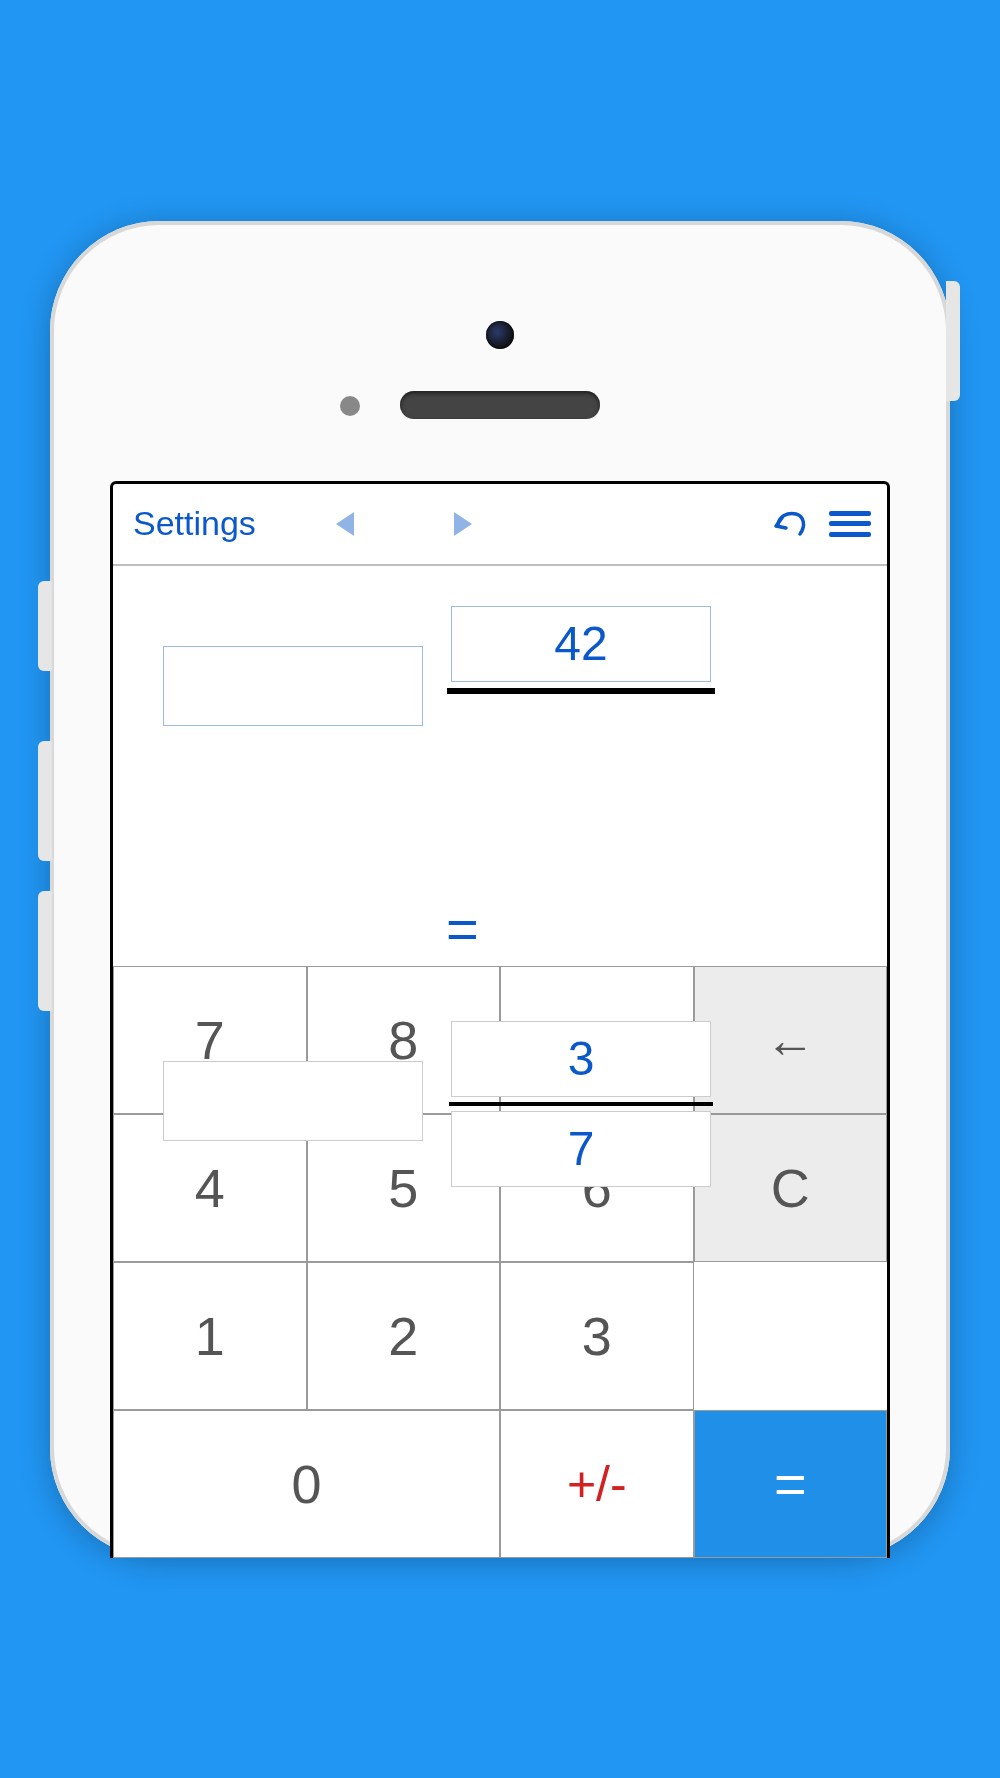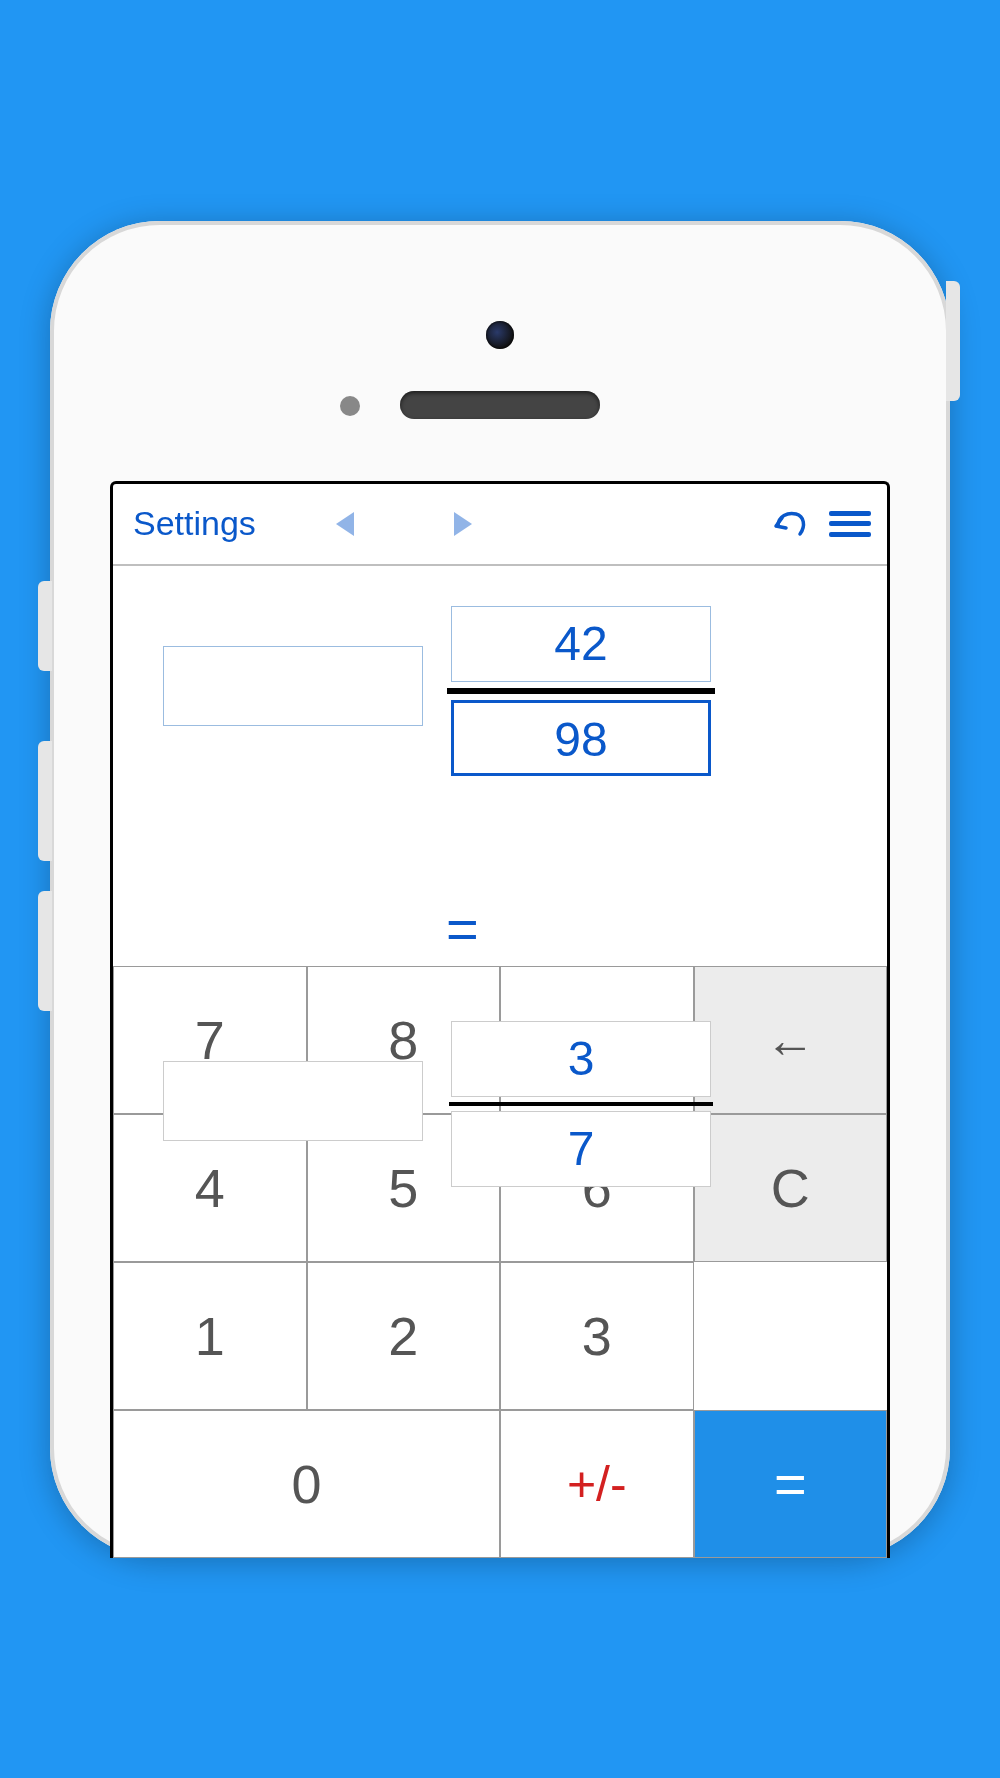--- a/index.html
+++ b/index.html
@@ -210,21 +210,20 @@
           <span></span>
       </div>
     </div>
 
     <div class="work-area">
       <div class="fraction-row row1">
         <div class="whole-box"></div>
         <div class="frac">
           <div class="num-box">42</div>
           <div class="frac-bar"></div>
-          <div class="den-box selected">98</div>
         </div>
       </div>
 
       <div class="equals">=</div>
 
       <div class="fraction-row row2">
         <div class="whole-box"></div>
         <div class="frac">
           <div class="num-box">3</div>
           <div class="frac-bar"></div>

